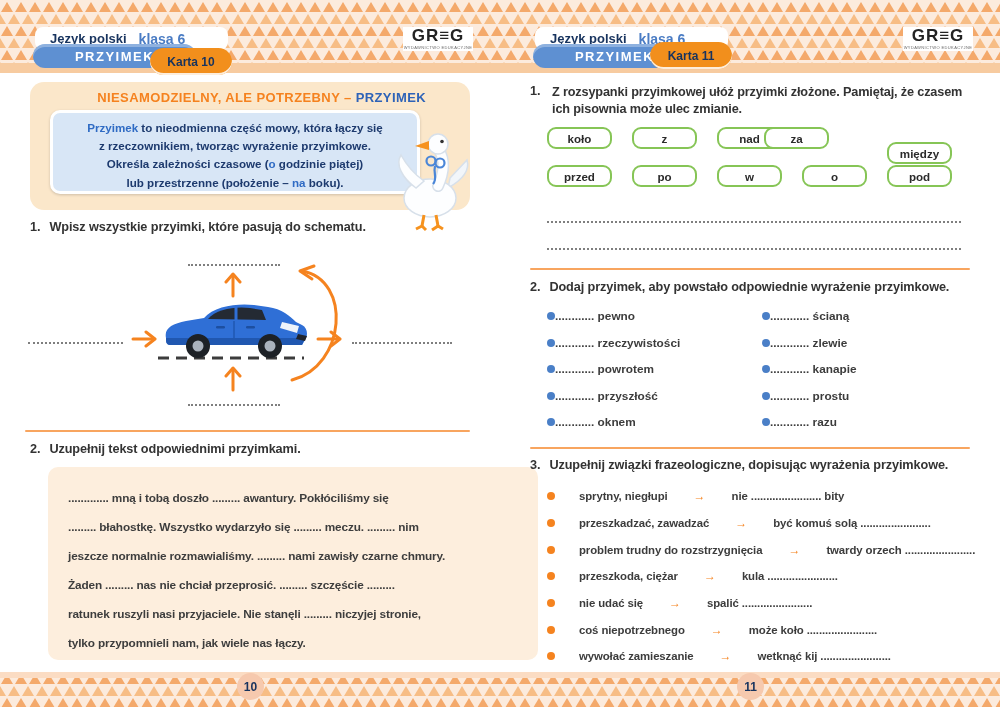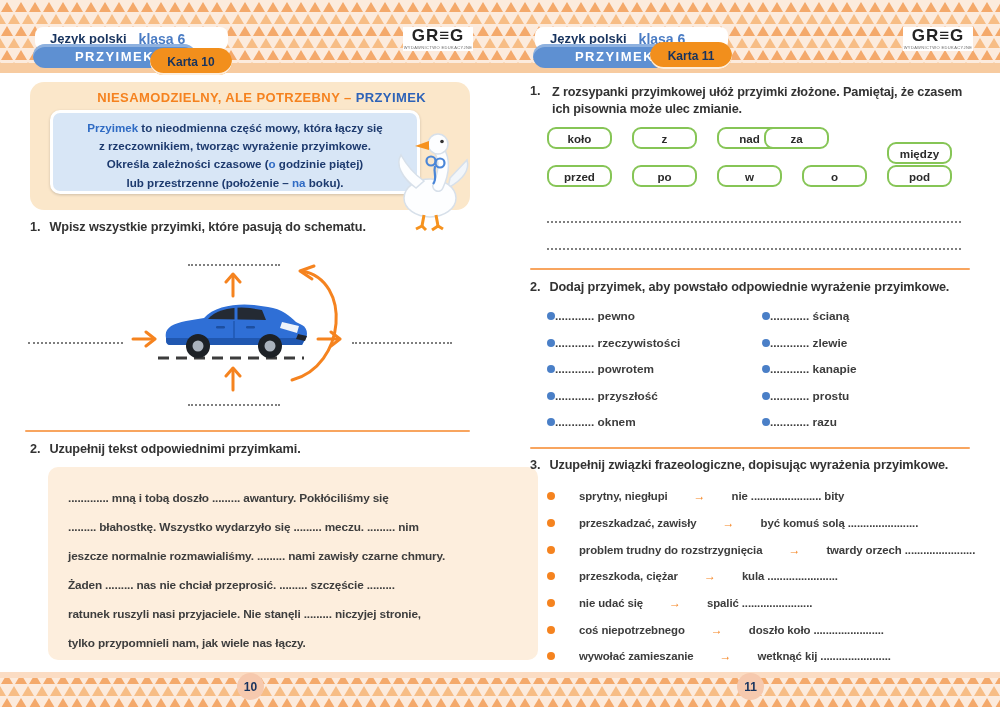--- a/index.html
+++ b/index.html
@@ -325,21 +325,21 @@
     </div>
     <ul class="phr-list">
       <li>
           <i class="dot-orange"></i>
           <span class="phr-hint">sprytny, niegłupi</span>
           <span class="phr-arrow">→</span>
           <span class="phr-ans">nie ....................... bity</span>
         </li>
       <li>
           <i class="dot-orange"></i>
-          <span class="phr-hint">przeszkadzać, zawisły</span>
+          <span class="phr-hint">przeszkadzać, zawadzać</span>
           <span class="phr-arrow">→</span>
           <span class="phr-ans">być komuś solą .......................</span>
         </li>
       <li>
           <i class="dot-orange"></i>
           <span class="phr-hint">problem trudny do rozstrzygnięcia</span>
           <span class="phr-arrow">→</span>
           <span class="phr-ans">twardy orzech .......................</span>
         </li>
       <li>
@@ -351,21 +351,21 @@
       <li>
           <i class="dot-orange"></i>
           <span class="phr-hint">nie udać się</span>
           <span class="phr-arrow">→</span>
           <span class="phr-ans">spalić .......................</span>
         </li>
       <li>
           <i class="dot-orange"></i>
           <span class="phr-hint">coś niepotrzebnego</span>
           <span class="phr-arrow">→</span>
-          <span class="phr-ans">doszło koło .......................</span>
+          <span class="phr-ans">może koło .......................</span>
         </li>
       <li>
           <i class="dot-orange"></i>
           <span class="phr-hint">wywołać zamieszanie</span>
           <span class="phr-arrow">→</span>
           <span class="phr-ans">wetknąć kij .......................</span>
         </li>
     </ul>
 
     <div class="page-circle" style="left:737px;">

